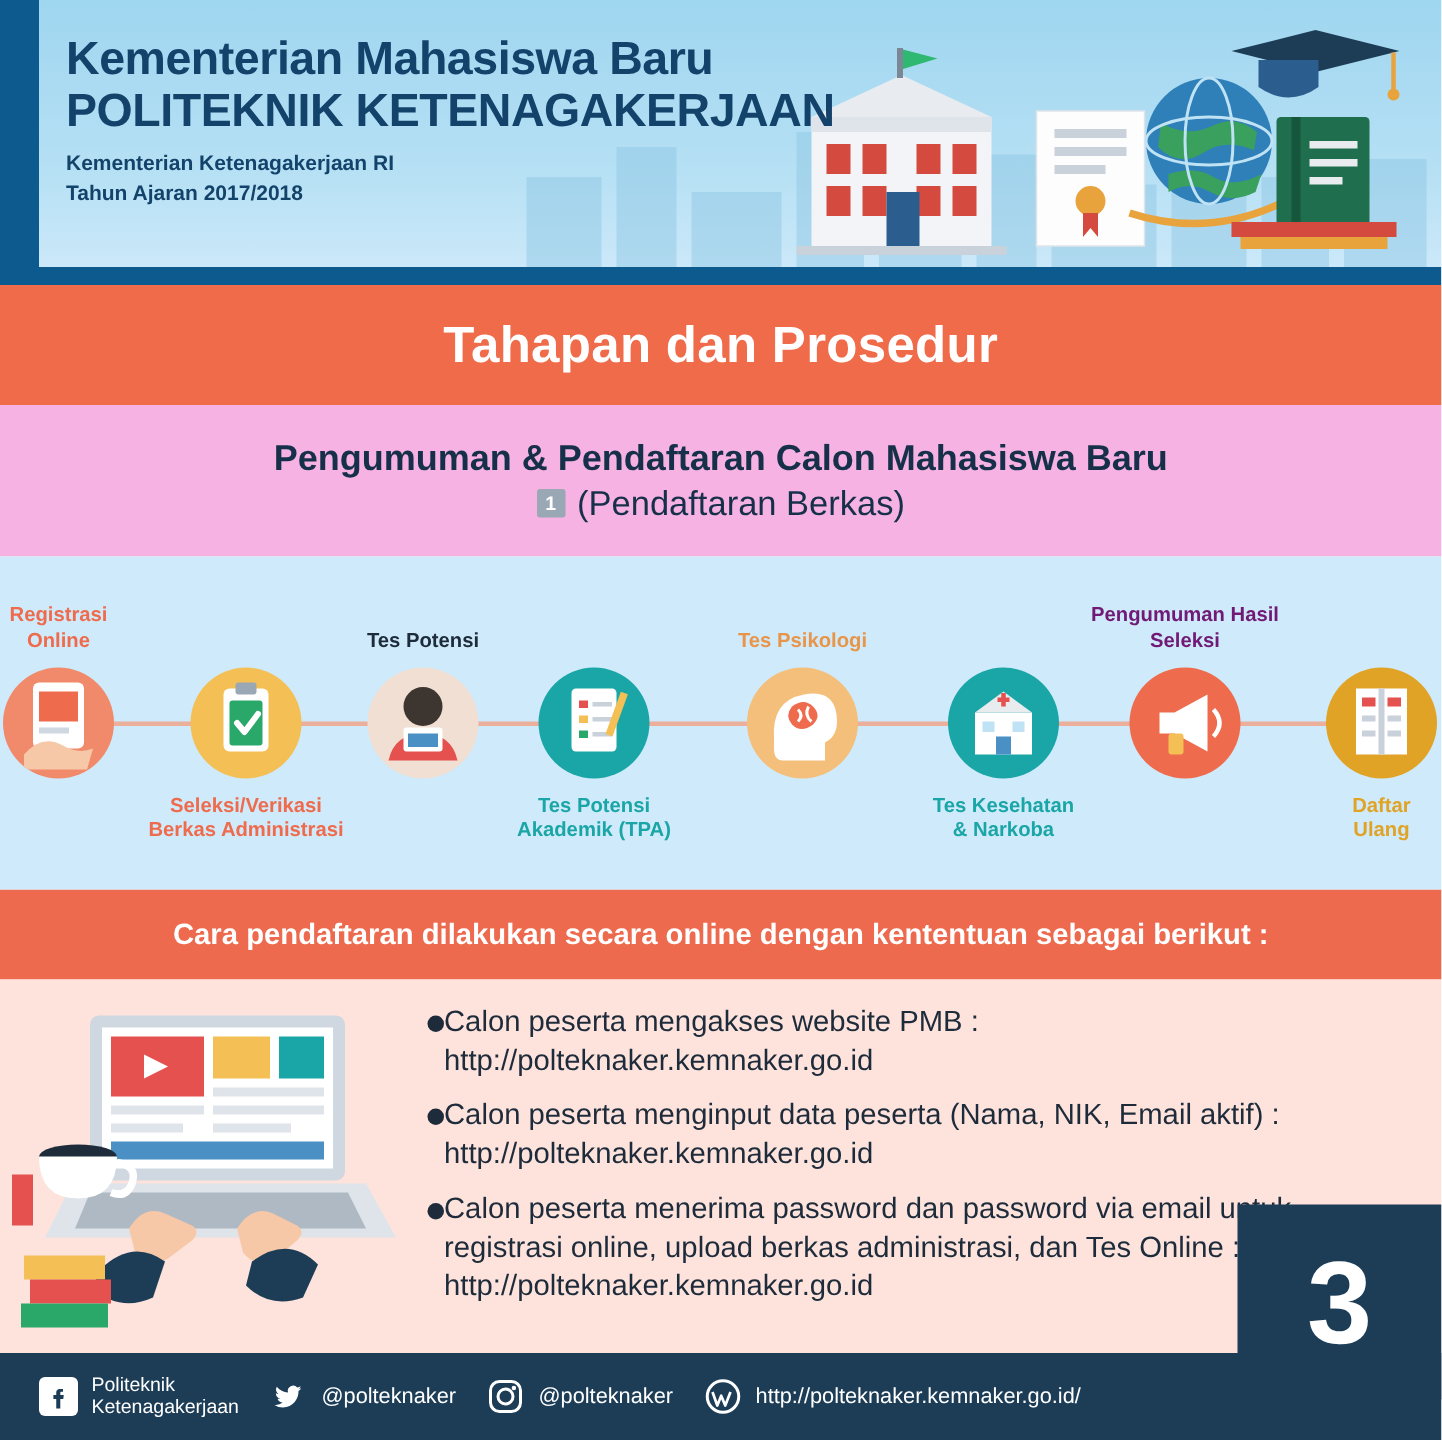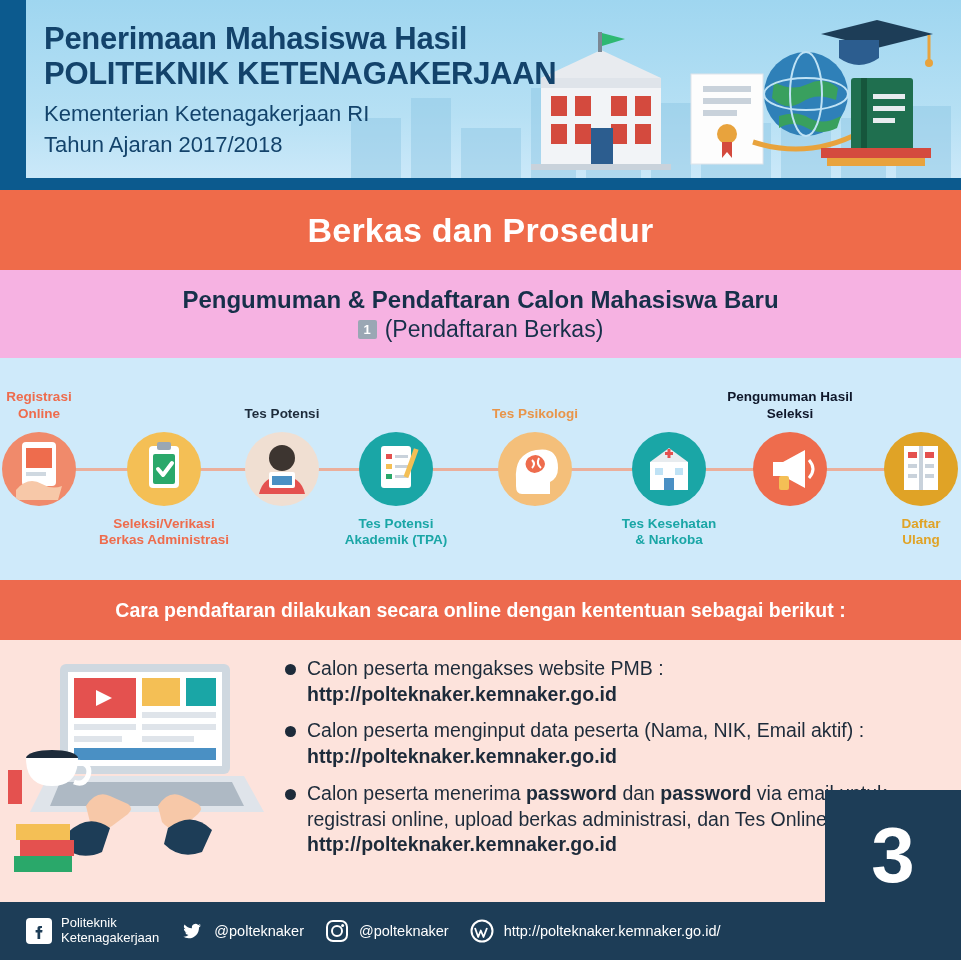--- a/index.html
+++ b/index.html
@@ -26,37 +26,37 @@
     position: absolute; left: 0; bottom: 0; width: 961px; height: 12px;
     background: #0c5a8e;
   }
   .skyline {
     position: absolute; right: 0; bottom: 12px; width: 620px; height: 120px;
     opacity: .45;
   }
   .header-text { position: absolute; left: 44px; top: 22px; color: #13436b; }
   .h-title1 { font-size: 31px; font-weight: bold; letter-spacing: -0.3px; line-height: 1.12; color:#13436b;}
   .h-title2 { font-size: 31px; font-weight: bold; letter-spacing: -0.3px; line-height: 1.12; color:#13436b;}
-  .h-sub { font-size: 22px; font-weight: normal; margin-top: 8px; line-height: 1.35; color:#13436b;}
+  .h-sub { font-size: 14px; font-weight: bold; margin-top: 8px; line-height: 1.35; color:#13436b;}
 
   
   .hdr-art { position: absolute; right: 20px; bottom: 14px; height: 160px; width: 420px; }
 
   
   .banner-orange {
     height: 80px; background: #ef6b4a;
     display: flex; align-items: center; justify-content: center;
   }
   .banner-orange h2 {
     color: #fff; font-size: 34px; font-weight: bold; letter-spacing: .2px;
   }
 
   
   .banner-pink {
-    height: 88px; background: #f6b2e2;
+    height: 101px; background: #f6b2e2;
     display: flex; flex-direction: column; align-items: center; justify-content: center;
     color: #17304a;
   }
   .pink-l1 { font-size: 24px; font-weight: bold; }
   .pink-l2 { font-size: 23px; display: flex; align-items: center; gap: 8px; margin-top: 2px; }
   .num-badge {
     display: inline-flex; align-items: center; justify-content: center;
     width: 19px; height: 19px; background: #9aa7b4; color: #fff;
     font-size: 13px; font-weight: bold; border-radius: 2px;
   }
@@ -86,27 +86,27 @@
     height: 60px; background: #ed6a4e;
     display: flex; align-items: center; justify-content: center;
   }
   .strip-red span { color: #fff; font-size: 19.5px; font-weight: bold; }
 
   
   .bottom {
     position: relative; height: 280px; background: #fde3dc;
   }
   .bullets { position: absolute; left: 285px; top: 16px; right: 18px; color: #1d2b3a; }
-  .bullet { display: flex; gap: 11px; margin-bottom: 11px; }
+  .bullet { display: flex; gap: 0; margin-bottom: 11px; }
   .dot {
     width: 11px; height: 11px; border-radius: 50%; background: #1d2b3a;
     flex: 0 0 11px; margin-top: 8px;
   }
   .btext { font-size: 19.5px; line-height: 1.32; }
-  .btext b { font-weight: bold; }
+  .btext b { font-weight: normal; }
 
   
   .num-box {
     position: absolute; right: 0; bottom: 0; width: 136px; height: 130px;
     background: #1d3d57; display: flex; align-items: center; justify-content: center;
   }
   .num-box span { color: #fff; font-size: 78px; font-weight: bold; line-height: 1; }
 
   
   .footer {
@@ -192,31 +192,31 @@
         <rect x="340" y="62" width="6" height="84" fill="#16563c"></rect>
         <rect x="352" y="78" width="32" height="5" fill="#e8ecef"></rect>
         <rect x="352" y="90" width="32" height="5" fill="#e8ecef"></rect>
         <rect x="352" y="102" width="22" height="5" fill="#e8ecef"></rect>
         <rect x="300" y="132" width="110" height="10" fill="#d44a3e"></rect>
         <rect x="306" y="142" width="98" height="8" fill="#e8a33d"></rect>
       </g>
     </svg>
 
     <div class="header-text">
-      <div class="h-title1">Penerimaan Mahasiswa Hasil</div>
+      <div class="h-title1">Kementerian Mahasiswa Baru</div>
       <div class="h-title2">POLITEKNIK KETENAGAKERJAAN</div>
       <div class="h-sub">Kementerian Ketenagakerjaan RI</div>
       <div class="h-sub" style="margin-top:1px">Tahun Ajaran 2017/2018</div>
     </div>
 
     <div class="header-bottom-bar"></div>
   </div>
 
   <div class="banner-orange">
-    <h2>Berkas dan Prosedur</h2>
+    <h2>Tahapan dan Prosedur</h2>
   </div>
 
   <div class="banner-pink">
     <div class="pink-l1">Pengumuman &amp; Pendaftaran Calon Mahasiswa Baru</div>
     <div class="pink-l2">
       <span class="num-badge">1</span>
       <span>(Pendaftaran Berkas)</span>
     </div>
   </div>
 
@@ -299,21 +299,21 @@
       <div class="circle" style="background:#f4bf7a;">
         <svg width="74" height="74" viewBox="0 0 74 74">
           <path d="M18 48 q-2 -26 20 -30 q22 -4 22 18 q0 10 -8 14 l0 12 H24 q-6 0 -6 -8 z" fill="#ffffff"></path>
           <path d="M30 26 q8 -6 14 0 q6 6 0 12 q-8 6 -14 0 q-5 -6 0 -12z" fill="#ee6c4d"></path>
           <path d="M34 28 q4 4 0 8 M41 26 q-3 6 2 10" stroke="#ffffff" stroke-width="2" fill="none"></path>
         </svg>
       </div>
     </div>
 
     <div class="step" style="left:715px; top:74px;">
-      <div class="step-label lbl-above" style="color:#0f172a; white-space:pre-line;">Pengumuman Hasil
+      <div class="step-label lbl-above" style="color:#701a75; white-space:pre-line;">Pengumuman Hasil
 Seleksi</div>
       <div class="circle" style="background:#ee6c4d;">
         <svg width="74" height="74" viewBox="0 0 74 74">
           <path d="M20 30 h10 l22 -12 v38 l-22 -12 H20 z" fill="#ffffff"></path>
           <rect x="26" y="44" width="10" height="14" rx="2" fill="#f4bf55"></rect>
           <path d="M56 28 q8 9 0 18" stroke="#ffffff" stroke-width="3" fill="none"></path>
         </svg>
       </div>
     </div>
 

